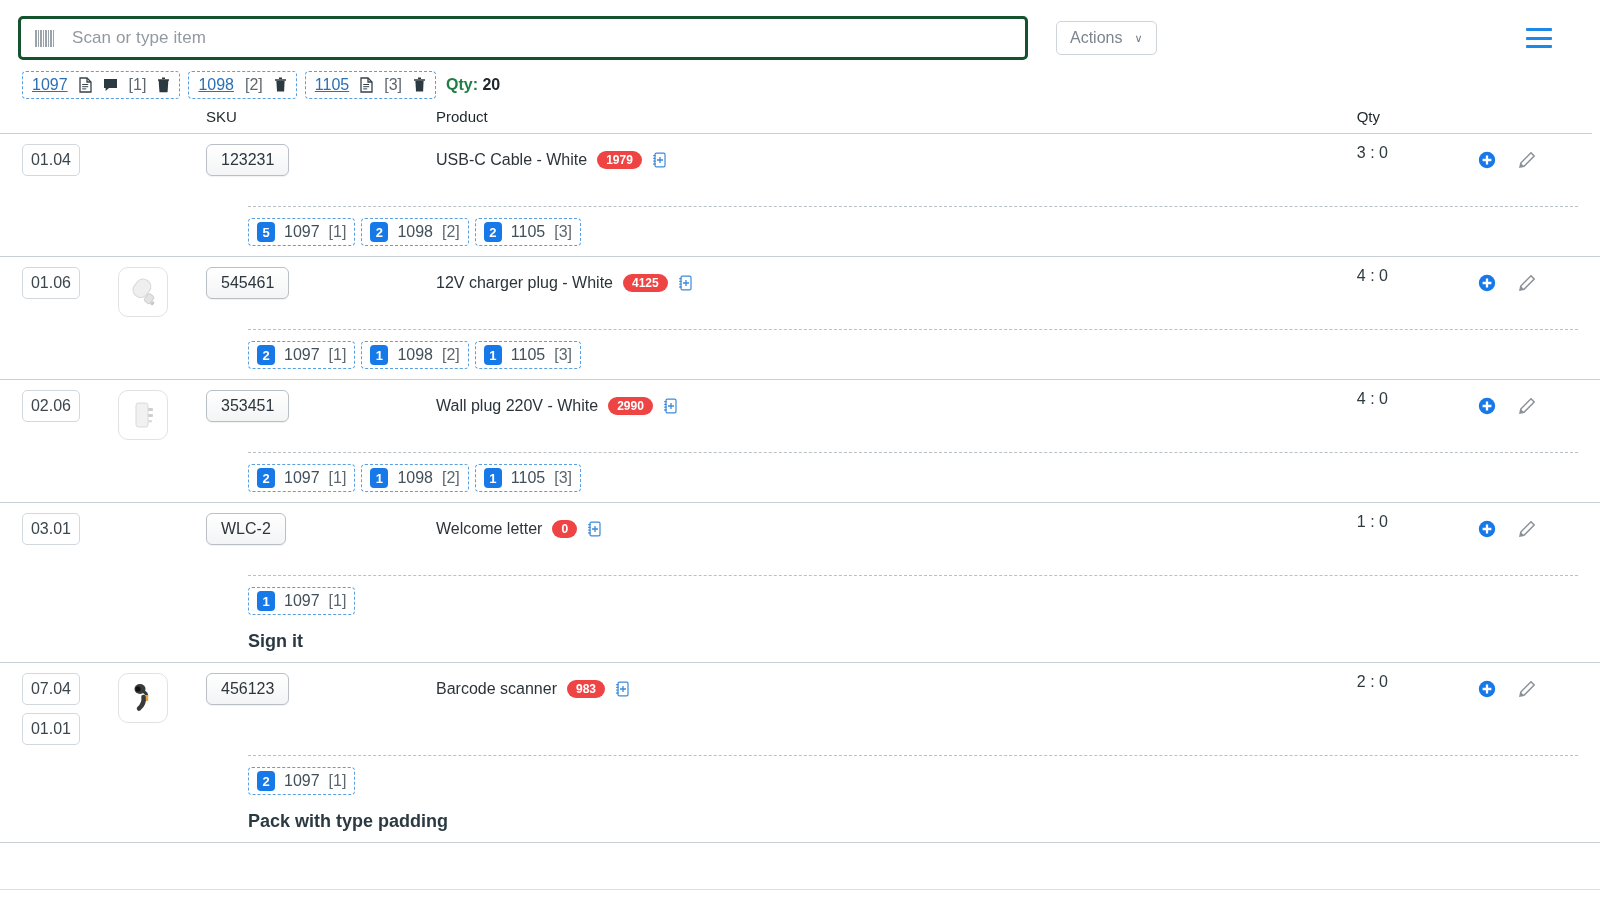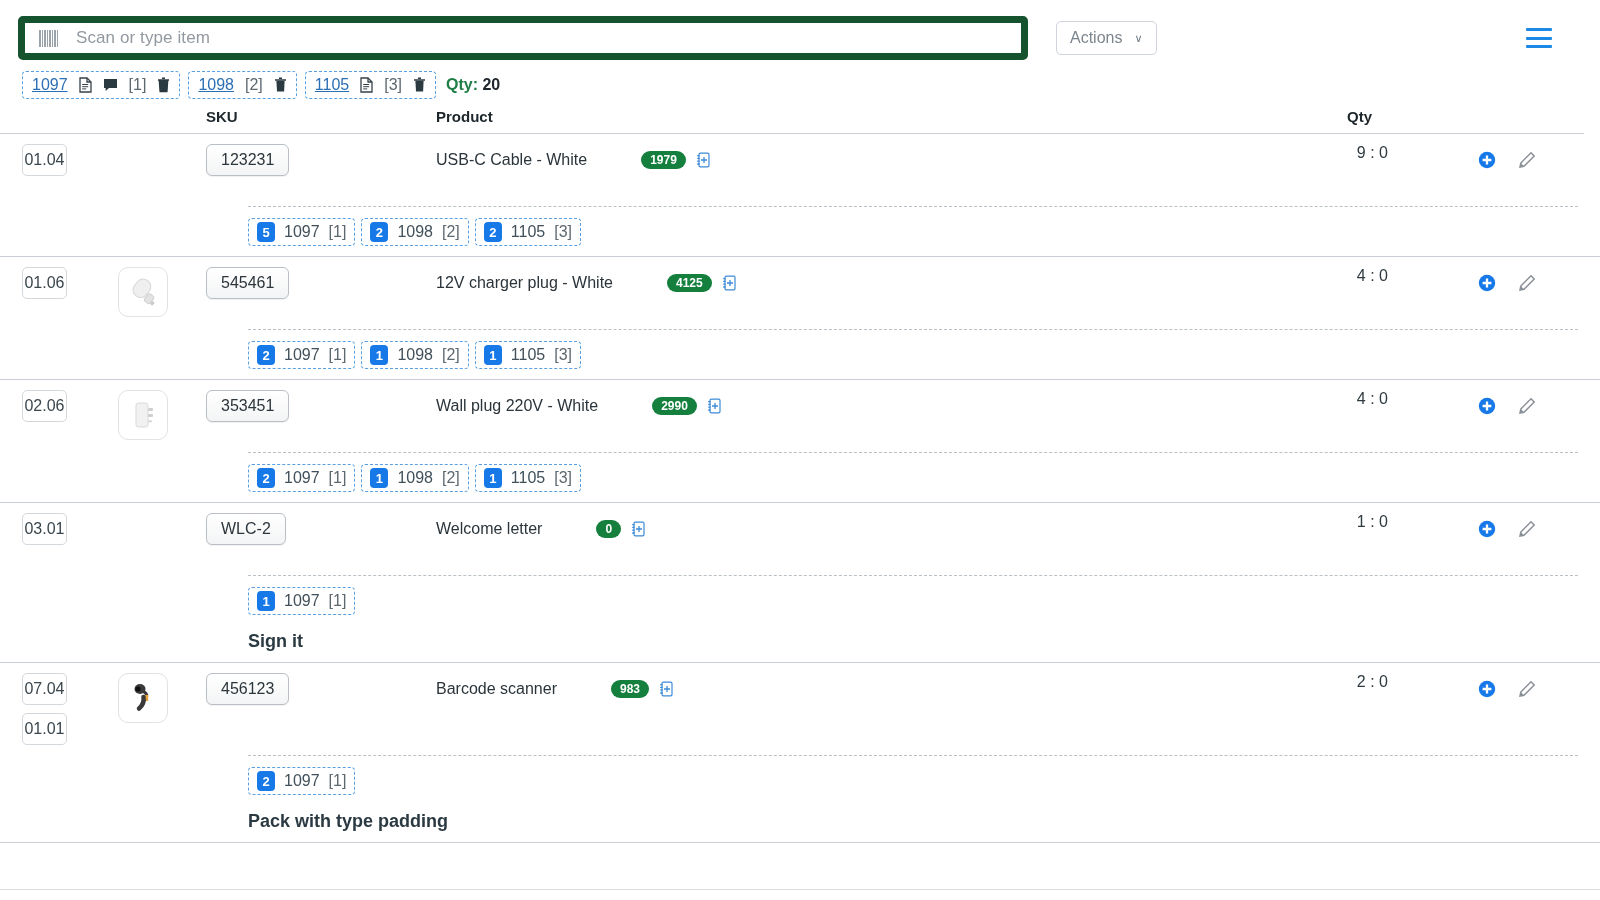--- a/index.html
+++ b/index.html
@@ -15,21 +15,21 @@
   
   .topbar {
     display: flex;
     align-items: center;
     padding: 16px 18px 0 18px;
     gap: 28px;
   }
   .scan-box {
     flex: 0 0 1010px;
     height: 44px;
-    border: 7px solid #14532d;
+    border: 3px solid #14532d;
     border-radius: 5px;
     background: #fff;
     display: flex;
     align-items: center;
     padding: 0 14px;
     gap: 18px;
   }
   .barcode-ico {
     display: inline-block;
     width: 19px; height: 17px;
@@ -103,22 +103,22 @@
   .qty-total b.label { color: #1e7e45; font-weight: bold; }
   .qty-total b.val { color: #20272c; font-weight: bold; }
 
   
   .tbl { padding: 8px 0 0 0; }
   .thead {
     display: flex;
     align-items: flex-end;
     padding: 0 22px 8px 22px;
     border-bottom: 1px solid #c9cfd4;
-    margin: 0 16px 0 0;
-    font-weight: bold;
+    margin: 0 8px 0 0;
+    font-weight: normal;
     font-size: 15px;
     color: #1d262b;
   }
   .c-pos   { flex: 0 0 96px; }
   .c-img   { flex: 0 0 88px; }
   .c-sku   { flex: 0 0 230px; }
   .c-prod  { flex: 1 1 auto; }
   .c-qty   { flex: 0 0 150px; text-align: right; padding-right: 72px;}
   .c-act   { flex: 0 0 118px; }
 
@@ -127,21 +127,21 @@
     padding: 10px 22px 10px 22px;
   }
   .row:last-child { border-bottom: 1px solid #c9cfd4; }
   .row-main {
     display: flex;
     align-items: flex-start;
     min-height: 52px;
   }
   .pos-stack { display: flex; flex-direction: column; gap: 8px; }
   .pos-box {
-    width: 45px; height: 32px;
+    width: 58px; height: 32px;
     border: 1px solid #d3d8dc;
     border-radius: 5px;
     background: #fff;
     display: flex; align-items: center; justify-content: center;
     font-size: 16px; color: #3b464d;
   }
   .thumb {
     width: 50px; height: 50px;
     border: 1px solid #dfe3e6;
     border-radius: 10px;
@@ -160,28 +160,27 @@
     color: #2c363c;
     box-shadow: 0 1px 1px rgba(0,0,0,.06);
   }
   .prod-line {
     display: flex; align-items: center; gap: 10px;
     height: 32px;
     font-size: 16px;
     color: #2a343a;
   }
   .badge-green {
-    background: #15803d;
+    background: #ef4444;
     color: #fff;
     border-radius: 11px;
     font-size: 12px;
     font-weight: bold;
     padding: 3px 9px;
     line-height: 1;
-    margin-left: 44px;
   }
   .note-ico { cursor: pointer; display:inline-flex; }
   .act-cell {
     display: flex; align-items: center; gap: 22px;
     height: 32px; justify-content: flex-start; padding-left: 18px;
   }
   .plus-ico, .pencil-ico { cursor: pointer; display:inline-flex; }
 
   
   .alloc-wrap {
@@ -339,21 +338,21 @@
           <span class="badge-green">1979</span>
           <span class="note-ico">
             <svg width="15" height="16" viewBox="0 0 15 16">
                 <rect x="3" y="1.2" width="10" height="13.6" rx="1.4" fill="#fff" stroke="#3d8bd8" stroke-width="1.2"></rect>
                 <path d="M1.2 3.6h2.4M1.2 6.4h2.4M1.2 9.2h2.4M1.2 12h2.4" stroke="#3d8bd8" stroke-width="1.3"></path>
                 <path d="M8 5v6M5 8h6" stroke="#3d8bd8" stroke-width="1.3"></path>
               </svg>
           </span>
         </div>
       </div>
-      <div class="c-qty">9 : 0</div>
+      <div class="c-qty">3 : 0</div>
       <div class="c-act">
         <div class="act-cell">
           <span class="plus-ico">
             <svg width="18" height="18" viewBox="0 0 18 18">
                 <circle cx="9" cy="9" r="8.2" fill="#1779e8"></circle>
                 <path d="M9 4.6v8.8M4.6 9h8.8" stroke="#fff" stroke-width="2.3"></path>
               </svg>
           </span>
           <span class="pencil-ico">
             <svg width="18" height="18" viewBox="0 0 18 18">

